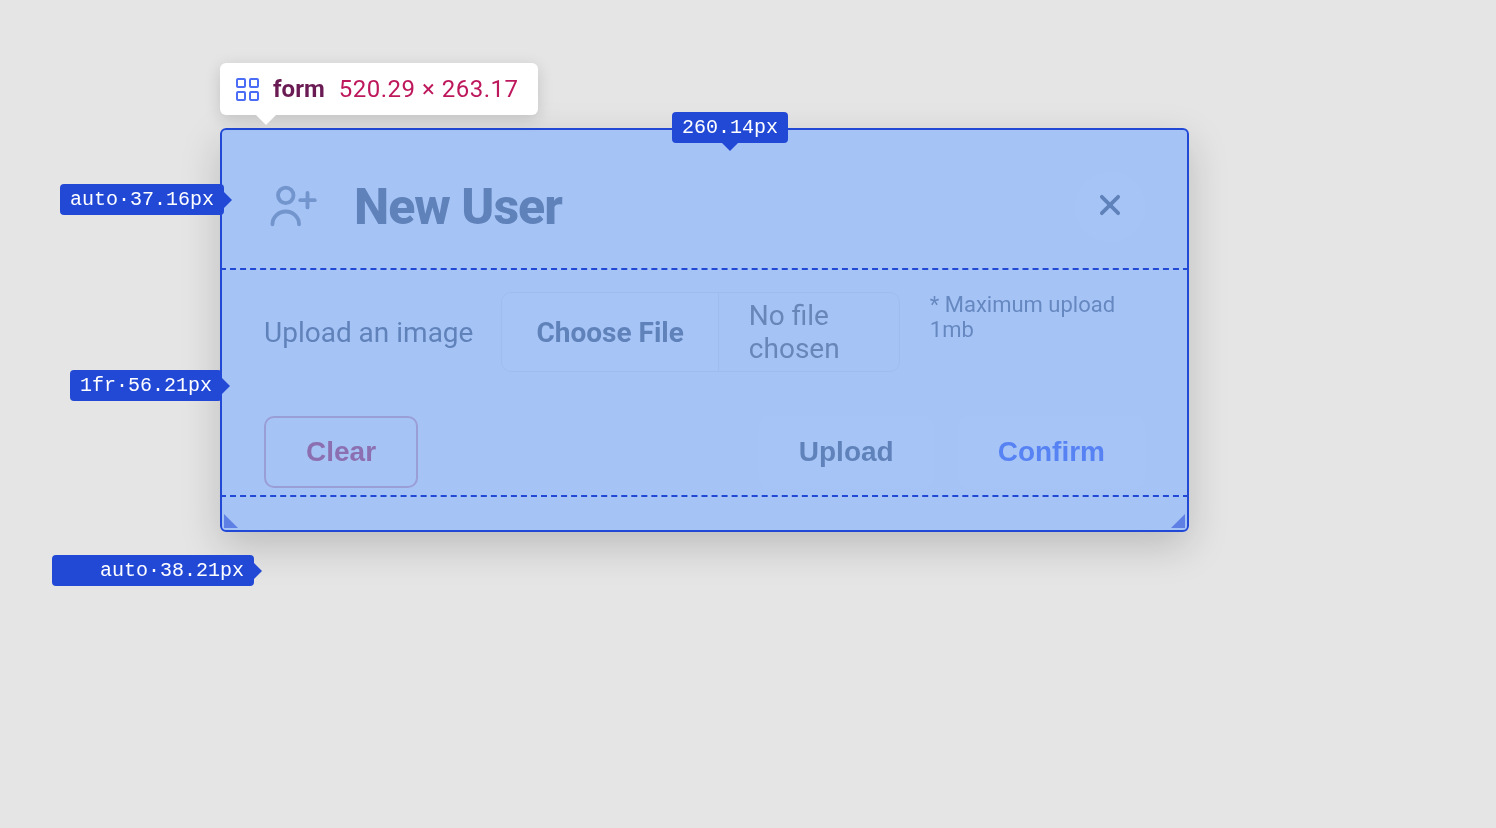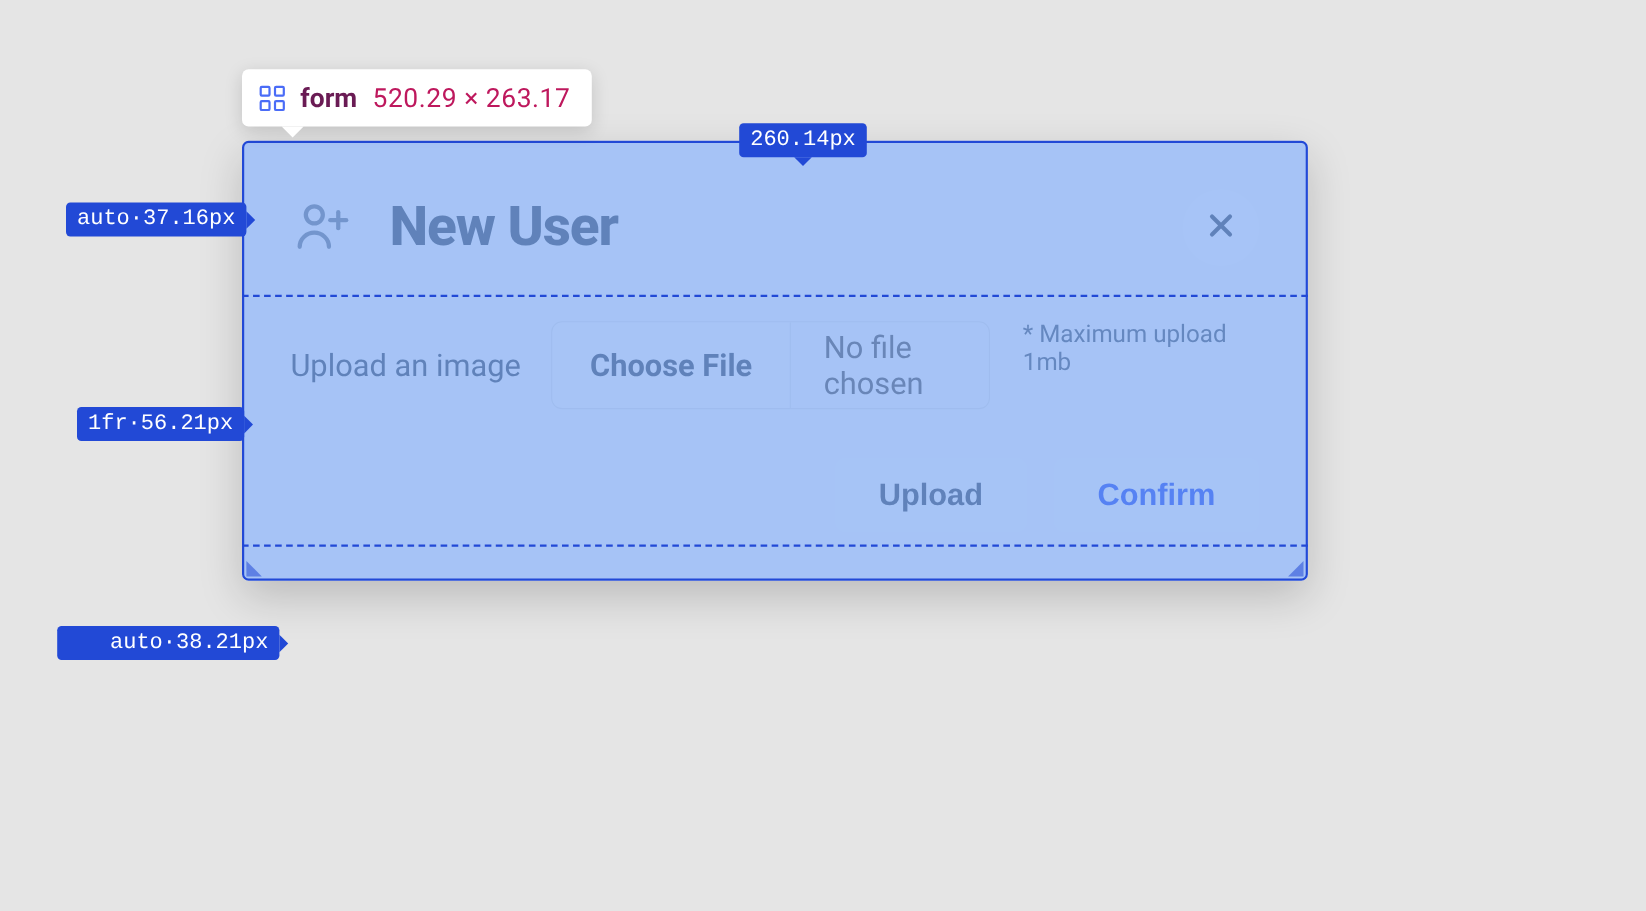--- a/index.html
+++ b/index.html
@@ -240,21 +240,21 @@
     color: #4a6cf7;
   }
 </style>
 </head>
 <body>
 
 <div class="badge pointer-down" style="top:92px; left:672px;margin-top:20px;">260.14px</div>
 
 <div class="badge pointer-right" style="top:184px; left:60px;">auto·37.16px</div>
 <div class="badge pointer-right" style="top:370px; left:70px;">1fr·56.21px</div>
-<div class="badge pointer-right" style="top:569px; left:52px;padding-left:48px;">auto·38.21px</div>
+<div class="badge pointer-right" style="top:555px; left:52px;padding-left:48px;">auto·38.21px</div>
 
 <div class="tooltip">
   <span class="grid-icon">
     <span></span>
       <span></span>
       <span></span>
       <span></span>
   </span>
   <span class="el-name">form</span>
   <span class="el-dims">520.29 × 263.17</span>
@@ -288,20 +288,21 @@
         <div class="upload-label">Upload an image</div>
         <div class="file-input">
           <div class="choose">Choose File</div>
           <div class="status">No file chosen</div>
         </div>
       </div>
       <div class="hint">* Maximum upload 1mb</div>
     </div>
 
     <div class="footer">
+      <button class="btn clear">Clear</button>
       <div class="spacer"></div>
       <button class="btn cancel">Upload</button>
       <button class="btn confirm">Confirm</button>
     </div>
 
     <div class="overlay"></div>
     <div class="dash-h one"></div>
     <div class="dash-h two"></div>
     <div class="corner bl"></div>
     <div class="corner br"></div>

